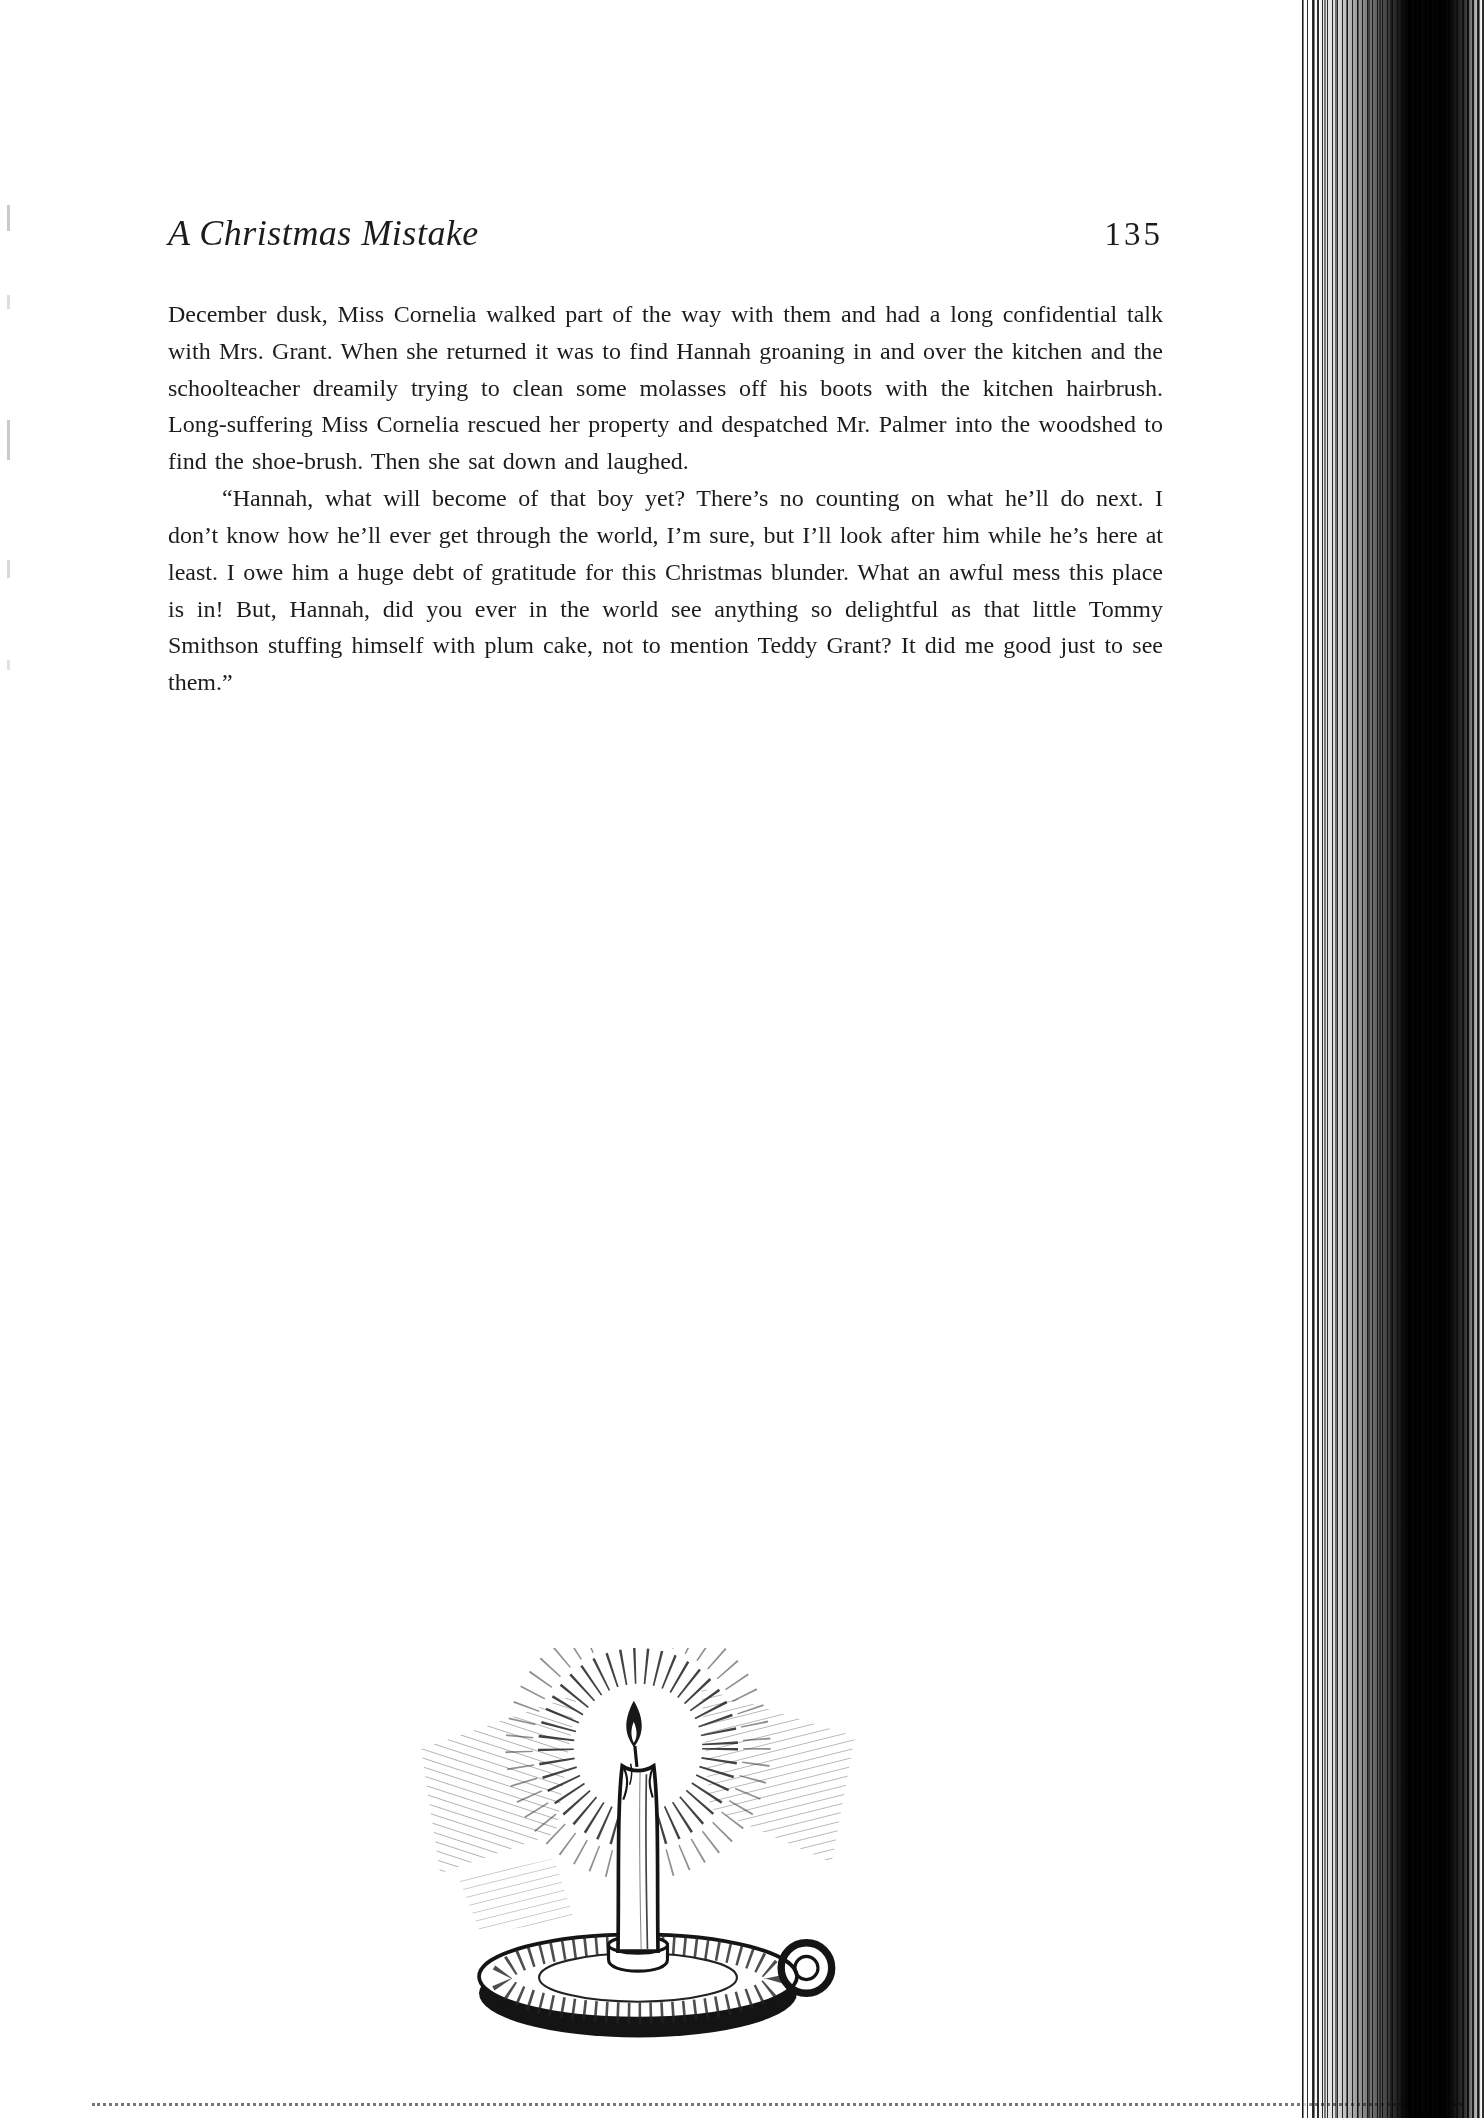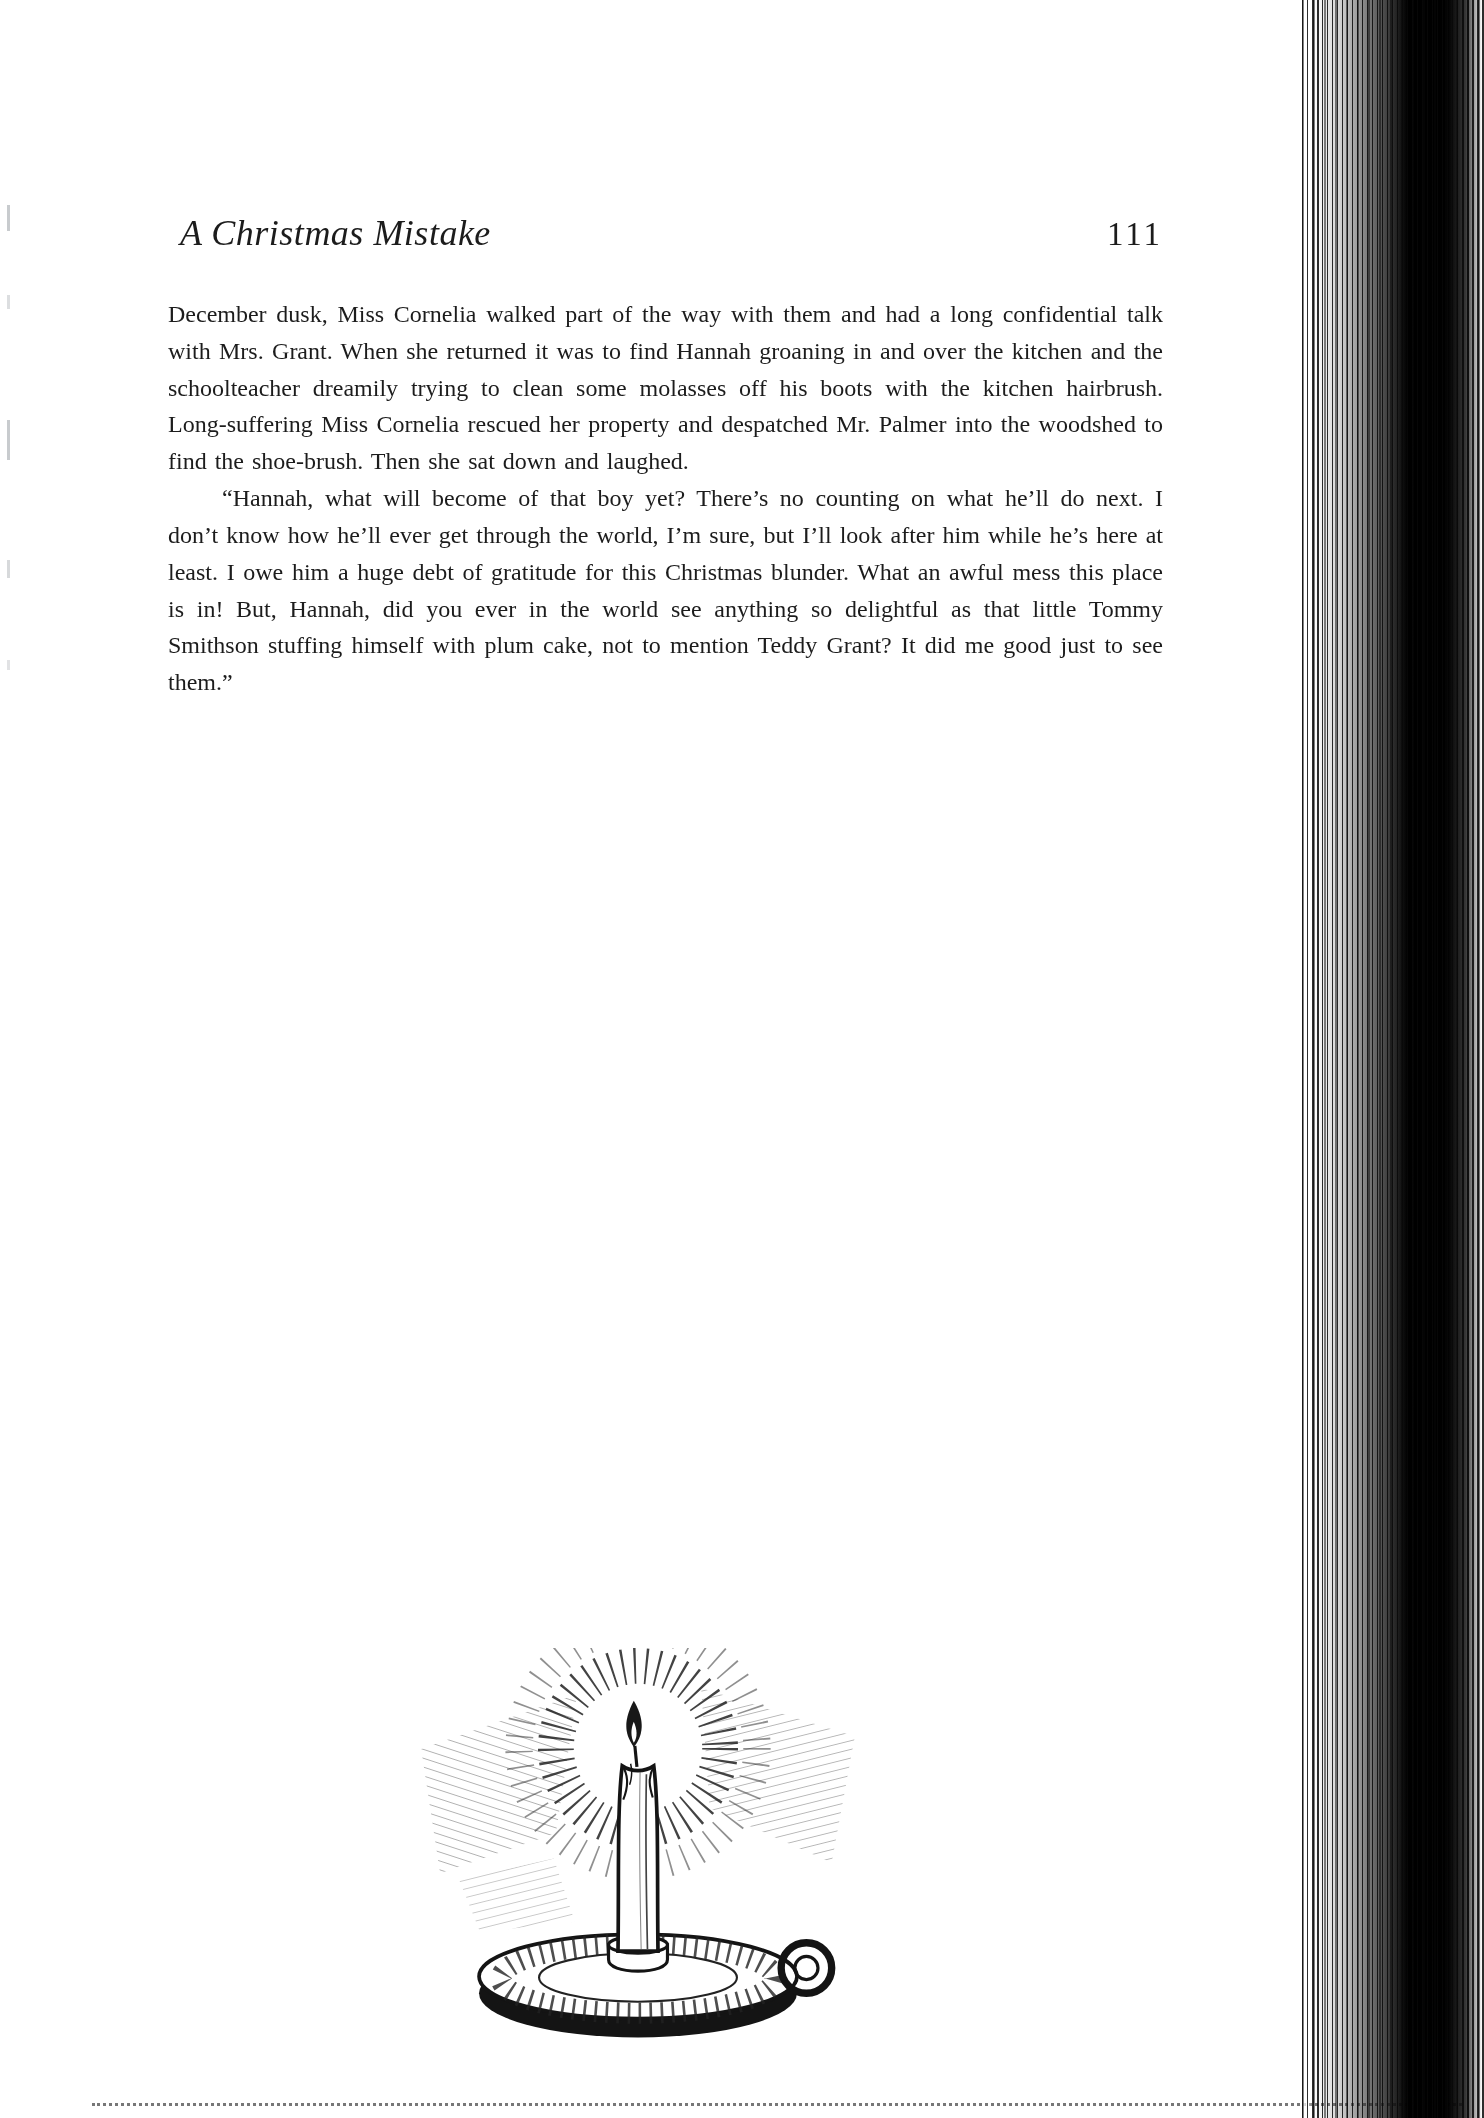--- a/index.html
+++ b/index.html
@@ -62,21 +62,20 @@
   }
   .running-header {
     display: flex;
     justify-content: space-between;
     align-items: baseline;
   }
   .running-title {
     font-style: italic;
     font-size: 36px;
     letter-spacing: 0.5px;
-    margin-left: 12px;
   }
   .page-number {
     font-size: 33px;
     letter-spacing: 3px;
   }
   .body-text {
     margin-top: 42px;
   }
   .para {
     margin: 0;
@@ -118,21 +117,21 @@
     <span class="n1"></span>
       <span class="n2"></span>
       <span class="n3"></span>
       <span class="n4"></span>
       <span class="n5"></span>
   </div>
 
   <div class="content">
     <div class="running-header">
       <span class="running-title">A Christmas Mistake</span>
-      <span class="page-number">111</span>
+      <span class="page-number">135</span>
     </div>
     <div class="body-text">
       <p class="para">December dusk, Miss Cornelia walked part of the way with them and had a long confidential talk with Mrs. Grant. When she returned it was to find Hannah groaning in and over the kitchen and the schoolteacher dreamily trying to clean some molasses off his boots with the kitchen hairbrush. Long-suffering Miss Cornelia rescued her property and despatched Mr. Palmer into the woodshed to find the shoe-brush. Then she sat down and laughed.</p>
       <p class="para indent">“Hannah, what will become of that boy yet? There’s no counting on what he’ll do next. I don’t know how he’ll ever get through the world, I’m sure, but I’ll look after him while he’s here at least. I owe him a huge debt of gratitude for this Christmas blunder. What an awful mess this place is in! But, Hannah, did you ever in the world see anything so delightful as that little Tommy Smithson stuffing himself with plum cake, not to mention Teddy Grant? It did me good just to see them.”</p>
     </div>
   </div>
 
   <div class="illustration">
     <svg viewBox="0 0 480 380" xmlns="http://www.w3.org/2000/svg">
       <defs>

